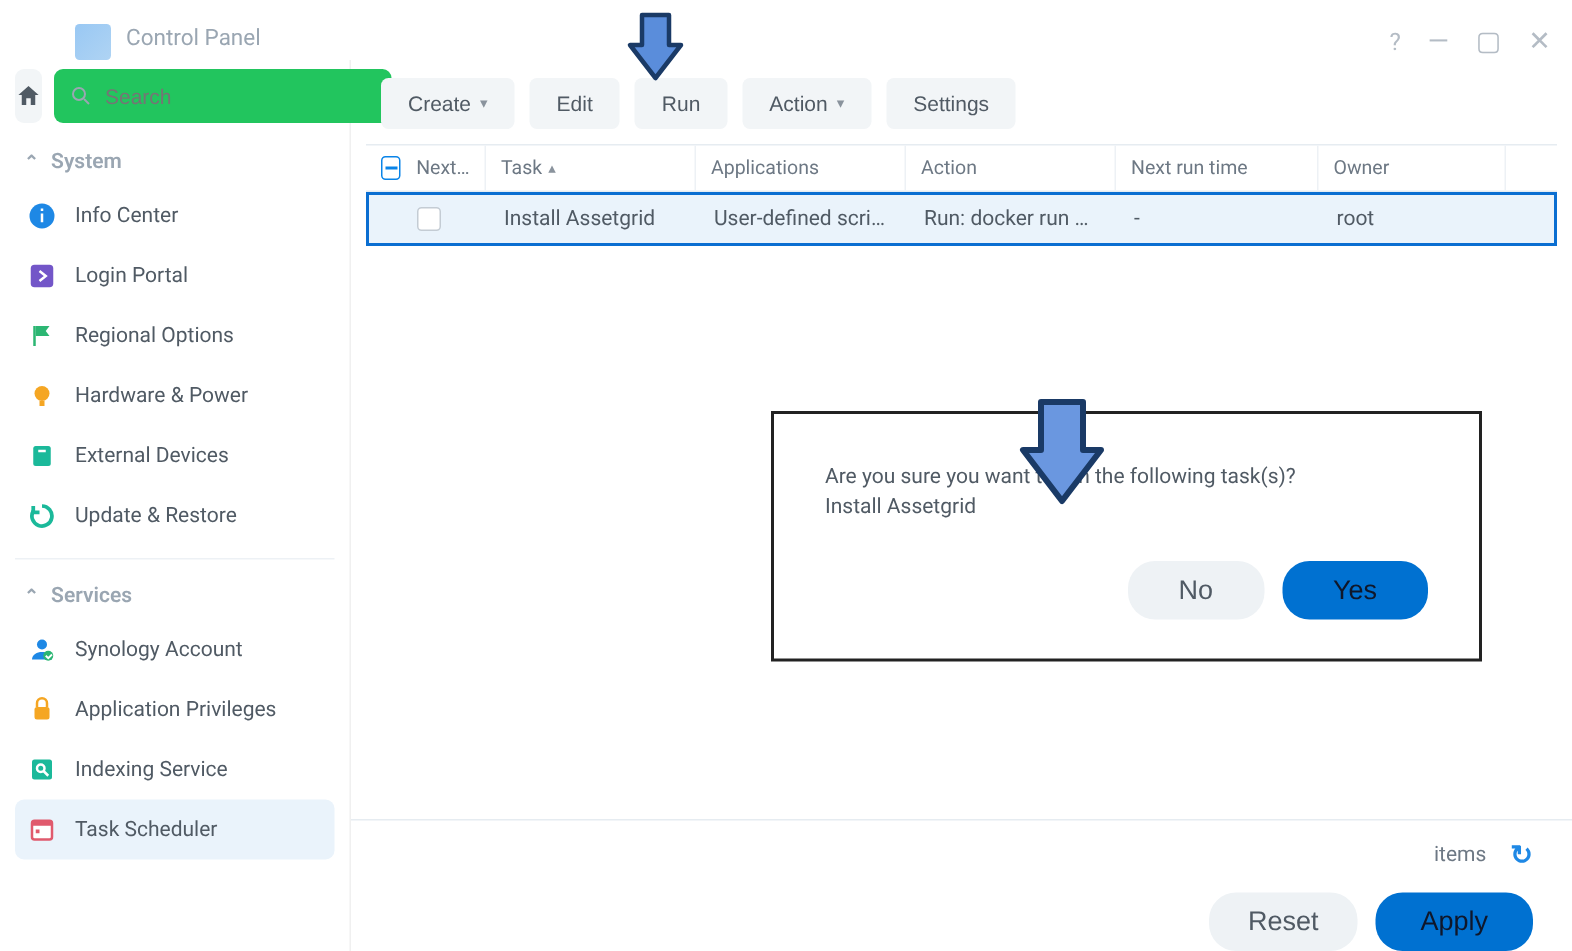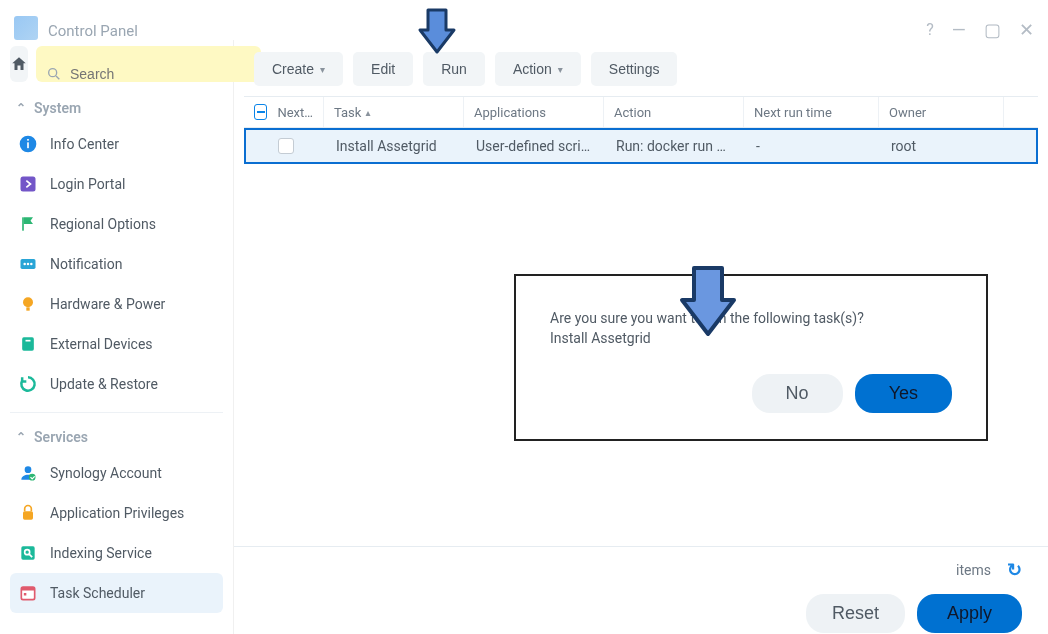--- a/index.html
+++ b/index.html
@@ -1,29 +1,29 @@
 <!DOCTYPE html>
 <html><head>
   <meta charset="utf-8">
   <style>
     * { box-sizing: border-box; margin: 0; padding: 0; }
     body { font-family: -apple-system, BlinkMacSystemFont, "Segoe UI", Roboto, sans-serif; font-size: 14px; color: #505a64; background: #fff; width: 1048px; height: 634px; overflow: hidden; position: relative; }
     
-    .titlebar { height: 40px; display: flex; align-items: flex-end; padding: 0 14px; }
+    .titlebar { height: 40px; display: flex; align-items: flex-start; padding: 16px 14px; margin-left: 36px; }
     .titlebar .app-icon { width: 24px; height: 24px; background: linear-gradient(135deg, #3391e8, #5fa8e8); border-radius: 3px; margin-right: 10px; opacity: .5; }
     .titlebar .title { color: #9aa6b2; font-size: 15px; }
     .titlebar .win-controls { margin-left: auto; display: flex; gap: 18px; color: #b4bcc5; font-size: 18px; align-items: center; }
     .titlebar .help { font-size: 16px; }
     
     .body { display: flex; height: calc(100% - 40px); }
     
     .sidebar { width: 234px; padding: 6px 10px 0 10px; border-right: 1px solid #f0f0f0; }
     .home-row { display: flex; gap: 8px; margin-bottom: 10px; }
     .home-btn { width: 42px; height: 36px; background: #f2f5f7; border-radius: 6px; display: flex; align-items: center; justify-content: center; }
-    .search-box { flex: 1; background: #fef9c3; border-radius: 6px; display: flex; align-items: flex-end; padding: 0 10px; gap: 8px; color: #9aa6b2; }
+    .search-box { flex: 1; background: #22c55e; border-radius: 6px; display: flex; align-items: center; padding: 0 10px; gap: 8px; color: #9aa6b2; }
     .search-box input { border: none; background: transparent; outline: none; flex: 1; font-size: 14px; color: #505a64; }
     .section-hdr { display: flex; align-items: center; gap: 8px; padding: 8px 6px; color: #9aa6b2; font-weight: 600; cursor: pointer; }
     .nav-item { display: flex; align-items: center; gap: 12px; padding: 10px 8px; border-radius: 6px; cursor: pointer; color: #505a64; }
     .nav-item.active { background: #eaf3fb; }
     .nav-item .icn { width: 20px; height: 20px; display: flex; align-items: center; justify-content: center; }
     
     .main { flex: 1; position: relative; display: flex; flex-direction: column; }
     .toolbar { display: flex; gap: 10px; padding: 12px 20px 10px 20px; }
     .toolbar .btn { background: #f2f5f7; border: none; border-radius: 5px; padding: 9px 18px; font-size: 14px; color: #505a64; cursor: pointer; display: flex; align-items: center; gap: 6px; }
     .toolbar .btn .caret { font-size: 10px; color: #8a939d; }
@@ -114,31 +114,20 @@
       <span>Login Portal</span>
     </div>
     <div class="nav-item">
       <span class="icn">
           <svg width="20" height="20" viewBox="0 0 24 24">
             <rect x="5" y="4" width="2" height="16" fill="#2cb673"></rect>
             <path d="M7 4h11l-3 4 3 4H7z" fill="#2cb673"></path>
           </svg>
         </span>
       <span>Regional Options</span>
-    </div>
-    <div class="nav-item">
-      <span class="icn">
-          <svg width="20" height="20" viewBox="0 0 24 24">
-            <rect x="3" y="6" width="18" height="12" rx="2" fill="#29a5d6"></rect>
-            <circle cx="8" cy="12" r="1.5" fill="#fff"></circle>
-            <circle cx="12" cy="12" r="1.5" fill="#fff"></circle>
-            <circle cx="16" cy="12" r="1.5" fill="#fff"></circle>
-          </svg>
-        </span>
-      <span>Notification</span>
     </div>
     <div class="nav-item">
       <span class="icn">
           <svg width="20" height="20" viewBox="0 0 24 24">
             <circle cx="12" cy="10" r="6" fill="#f5a623"></circle>
             <rect x="10" y="16" width="4" height="4" fill="#f5a623"></rect>
           </svg>
         </span>
       <span>Hardware &amp; Power</span>
     </div>

